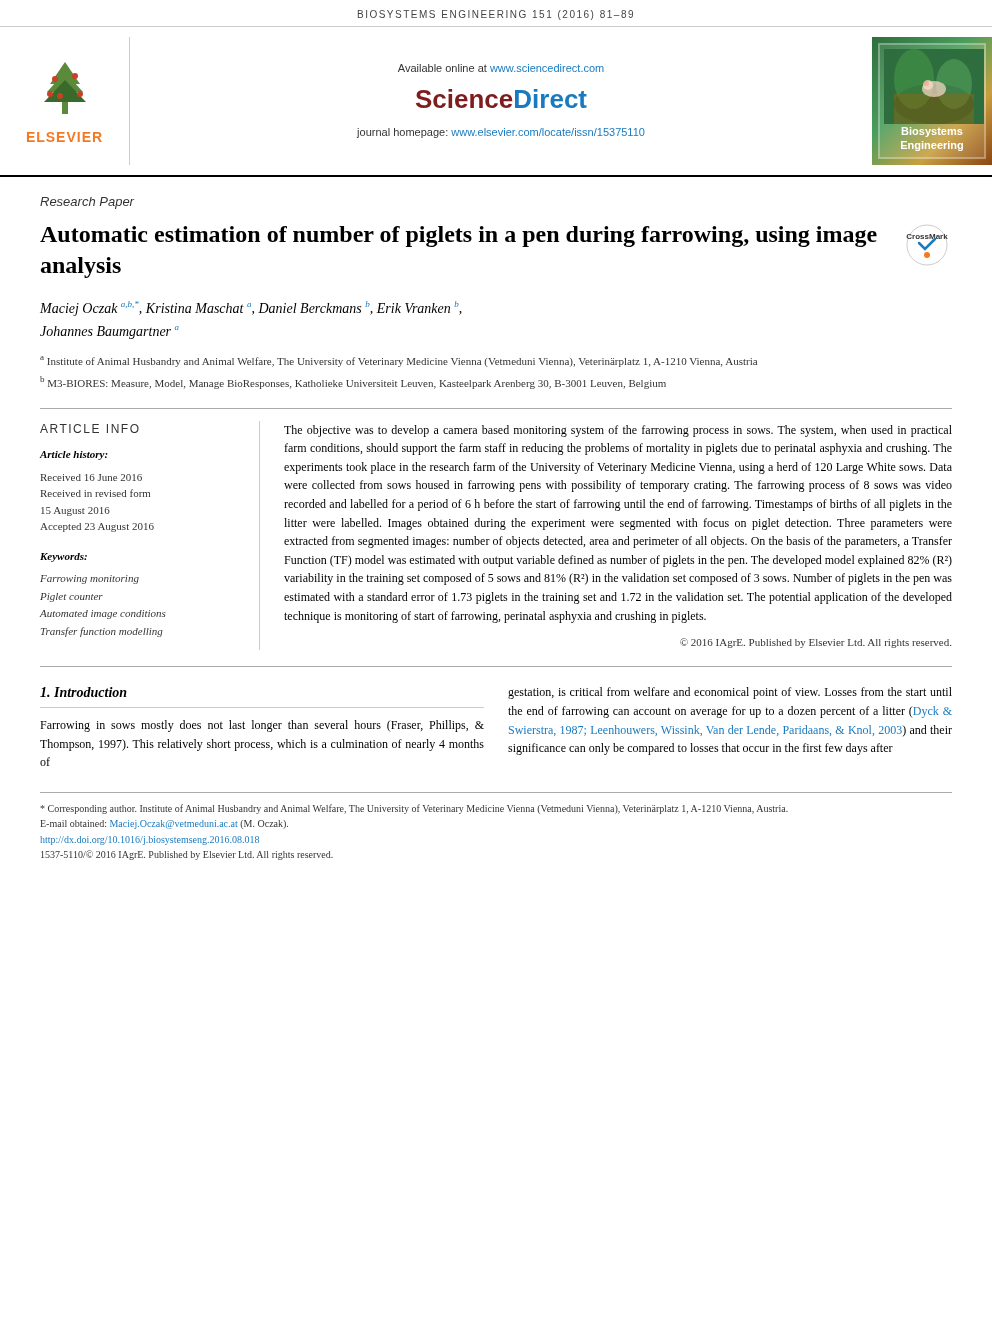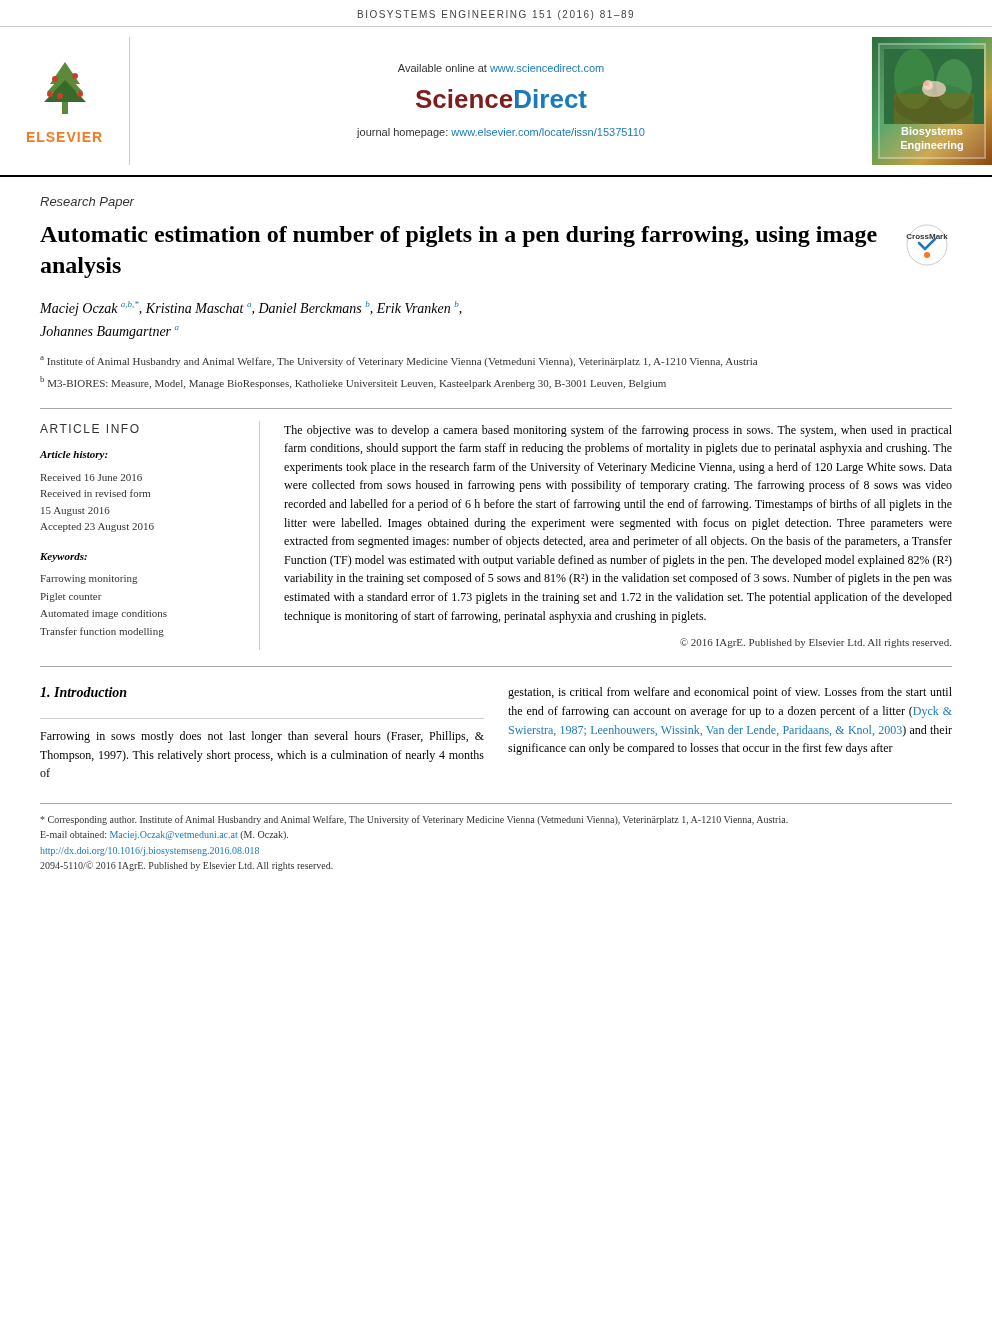--- a/index.html
+++ b/index.html
@@ -213,20 +213,21 @@
     .keywords h4 {
       font-size: 11px;
       font-style: italic;
       font-weight: bold;
       margin-bottom: 6px;
       margin-top: 14px;
     }
     .keywords ul {
       list-style: none;
       padding: 0;
+      font-style: italic;
     }
     .keywords ul li {
       font-size: 11px;
       color: #333;
       line-height: 1.6;
     }
     .abstract-text {
       font-size: 12px;
       line-height: 1.55;
       color: #000;
@@ -252,21 +253,21 @@
     }
     .body-right {
       flex: 1;
     }
     .section-heading {
       font-size: 14px;
       font-weight: bold;
       font-style: italic;
       margin-bottom: 8px;
       border-bottom: 1px solid #ccc;
-      padding-bottom: 15px;
+      padding-bottom: 4px;
     }
     .body-text {
       font-size: 12px;
       line-height: 1.55;
       color: #000;
       text-align: justify;
     }
     .body-text a {
       color: #1a7abf;
       text-decoration: none;
@@ -431,16 +432,16 @@
       <span>* Corresponding author. Institute of Animal Husbandry and Animal Welfare, The University of Veterinary Medicine Vienna (Vetmeduni Vienna), Veterinärplatz 1, A-1210 Vienna, Austria.</span>
     </p>
     <p>
       <span>E-mail obtained:</span>
       <a>Maciej.Oczak@vetmeduni.ac.at</a>
       <span>(M. Oczak).</span>
     </p>
     <p>
       <a class="doi-link">http://dx.doi.org/10.1016/j.biosystemseng.2016.08.018</a>
     </p>
-    <p>2094-5110/© 2016 IAgrE. Published by Elsevier Ltd. All rights reserved.</p>
+    <p>1537-5110/© 2016 IAgrE. Published by Elsevier Ltd. All rights reserved.</p>
   </div>
 
 </div>
 
 </body></html>

